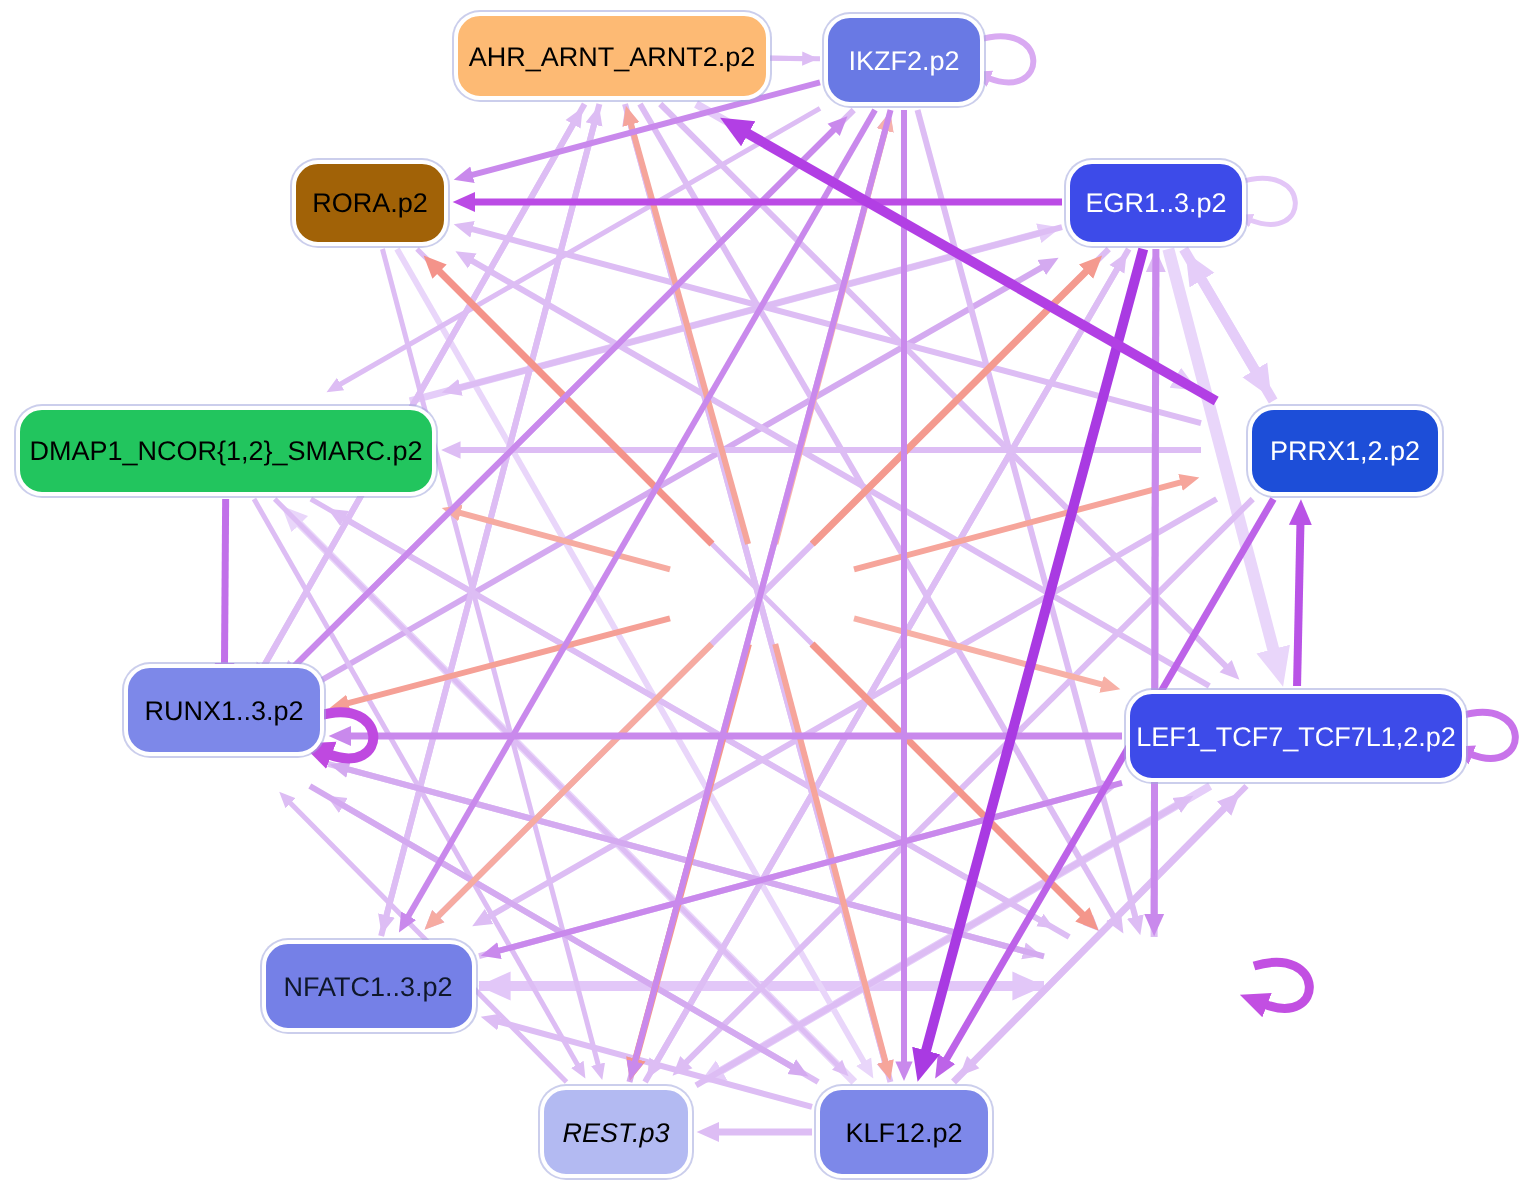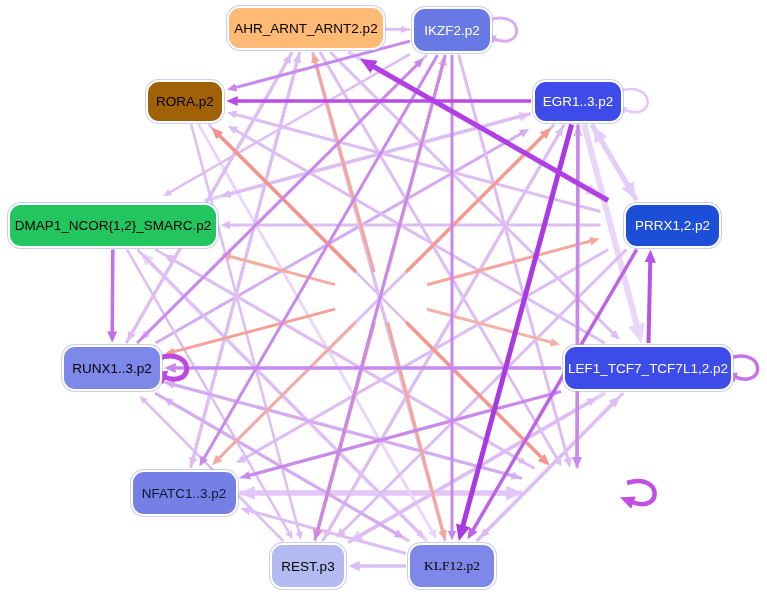--- a/index.html
+++ b/index.html
@@ -186,19 +186,19 @@
       <path d="M 730 358 C 766 347, 766 389, 735 377" fill="none" stroke="#c873ea" stroke-width="3.5" marker-end="url(#arr25)"></path>
       <path d="M 627 483 C 663 472, 663 514, 632 502" fill="none" stroke="#c24fe2" stroke-width="4.5" marker-end="url(#arr26)"></path>
     </svg>
   <div id="node-layer">
       <div class="node" style="left: 227px; top: 6px; width: 158px; height: 44px; background: #fdba74; color: rgb(0, 0, 0);">AHR_ARNT_ARNT2.p2</div>
       <div class="node" style="left: 412px; top: 7px; width: 80px; height: 46px; background: rgb(105, 121, 228); color: rgb(255, 255, 255);">IKZF2.p2</div>
       <div class="node" style="left: 533px; top: 79.5px; width: 90px; height: 43px; background: rgb(61, 75, 233); color: rgb(255, 255, 255);">EGR1..3.p2</div>
       <div class="node" style="left: 146px; top: 79.5px; width: 78px; height: 43px; background: #a16207; color: rgb(0, 0, 0);">RORA.p2</div>
       <div class="node" style="left: 8px; top: 202.5px; width: 210px; height: 45px; background: #22c55e; color: rgb(0, 0, 0);">DMAP1_NCOR{1,2}_SMARC.p2</div>
       <div class="node" style="left: 624px; top: 202.5px; width: 97px; height: 45px; background: #1d4ed8; color: rgb(255, 255, 255);">PRRX1,2.p2</div>
-      <div class="node" style="left: 62px; top: 345px; width: 100px; height: 46px; background: rgb(125, 136, 233); color: rgb(0, 0, 0);">RUNX1..3.p2</div>
+      <div class="node" style="left: 62px; top: 332px; width: 100px; height: 46px; background: rgb(125, 136, 233); color: rgb(0, 0, 0);">RUNX1..3.p2</div>
       <div class="node" style="left: 563px; top: 345px; width: 170px; height: 46px; background: rgb(61, 75, 233); color: rgb(255, 255, 255);">LEF1_TCF7_TCF7L1,2.p2</div>
       <div class="node" style="left: 130.5px; top: 470px; width: 107px; height: 46px; background: rgb(117, 128, 231); color: #0f172a;">NFATC1..3.p2</div>
-      <div class="node" style="left: 270px; top: 543px; width: 76px; height: 46px; background: rgb(179, 186, 242); color: rgb(0, 0, 0);">REST.p3</div>
-      <div class="node" style="left: 408px; top: 543px; width: 88px; height: 46px; background: rgb(125, 136, 233); color: rgb(0, 0, 0); font-family: Liberation Serif, serif;">KLF12.p2</div>
+      <div class="node" style="left: 270px; top: 543px; width: 76px; height: 46px; background: rgb(179, 186, 242); color: rgb(0, 0, 0); font-style: italic;">REST.p3</div>
+      <div class="node" style="left: 408px; top: 543px; width: 88px; height: 46px; background: rgb(125, 136, 233); color: rgb(0, 0, 0);">KLF12.p2</div>
     </div>
 </div>
 
 </body></html>

